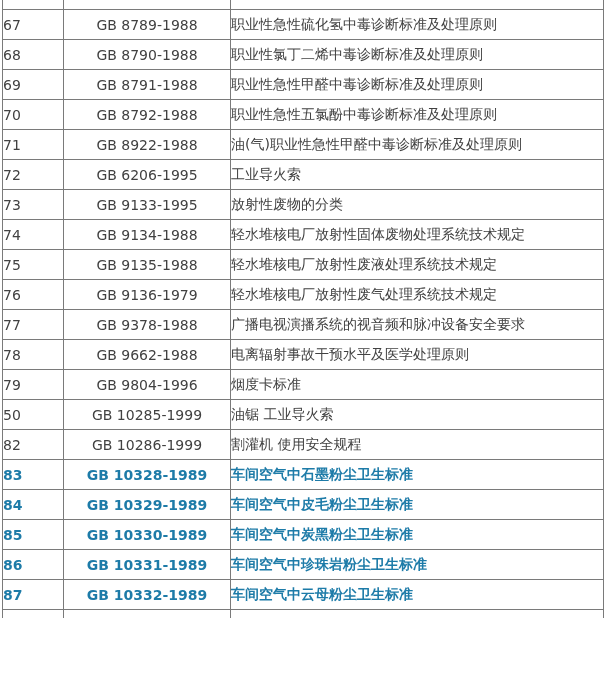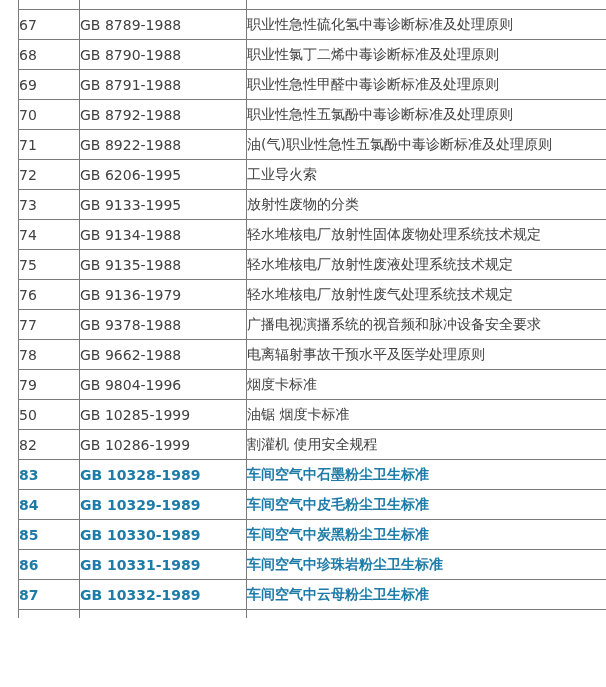--- a/index.html
+++ b/index.html
@@ -7,21 +7,21 @@
     padding: 0;
     background: #ffffff;
   }
   body {
     width: 606px;
     height: 687px;
     overflow: hidden;
     font-family: "DejaVu Sans", "Liberation Sans", sans-serif;
   }
   .page {
-    padding-left: 18px;
+    padding-left: 2px;
   }
   table.standards {
     border-collapse: collapse;
     table-layout: fixed;
     width: 601px;
   }
   table.standards td {
     border: 1px solid #7a7a7a;
     font-size: 14px;
     color: #414141;
@@ -30,21 +30,21 @@
     padding: 0;
     vertical-align: middle;
     background: #ffffff;
   }
   col.c-num   { width: 61px; }
   col.c-code  { width: 167px; }
   col.c-title { width: 373px; }
 
   tr.data-row td { height: 29px; }
   td.num   { padding-left: 13px; }
-  td.code  { padding-left: 8px; }
+  td.code  { padding-left: 8px; text-align: center; }
   td.title { padding-left: 11px; }
 
   tr.partial-top td {
     height: 9px;
     border-top: none;
   }
   tr.partial-bottom td {
     height: 8px;
     border-bottom: none;
   }
@@ -85,21 +85,21 @@
           <td class="title">职业性急性甲醛中毒诊断标准及处理原则</td>
         </tr>
         <tr class="data-row">
           <td class="num">70</td>
           <td class="code">GB 8792-1988</td>
           <td class="title">职业性急性五氯酚中毒诊断标准及处理原则</td>
         </tr>
         <tr class="data-row">
           <td class="num">71</td>
           <td class="code">GB 8922-1988</td>
-          <td class="title">油(气)职业性急性五氯酚中毒诊断标准及处理原则</td>
+          <td class="title">油(气)职业性急性甲醛中毒诊断标准及处理原则</td>
         </tr>
         <tr class="data-row">
           <td class="num">72</td>
           <td class="code">GB 6206-1995</td>
           <td class="title">工业导火索</td>
         </tr>
         <tr class="data-row">
           <td class="num">73</td>
           <td class="code">GB 9133-1995</td>
           <td class="title">放射性废物的分类</td>
@@ -130,21 +130,21 @@
           <td class="title">电离辐射事故干预水平及医学处理原则</td>
         </tr>
         <tr class="data-row">
           <td class="num">79</td>
           <td class="code">GB 9804-1996</td>
           <td class="title">烟度卡标准</td>
         </tr>
         <tr class="data-row">
           <td class="num">50</td>
           <td class="code">GB 10285-1999</td>
-          <td class="title">油锯 烟度卡标准</td>
+          <td class="title">油锯 工业导火索</td>
         </tr>
         <tr class="data-row">
           <td class="num">82</td>
           <td class="code">GB 10286-1999</td>
           <td class="title">割灌机 使用安全规程</td>
         </tr>
         <tr class="data-row hl">
           <td class="num">83</td>
           <td class="code">GB 10328-1989</td>
           <td class="title">车间空气中石墨粉尘卫生标准</td>

